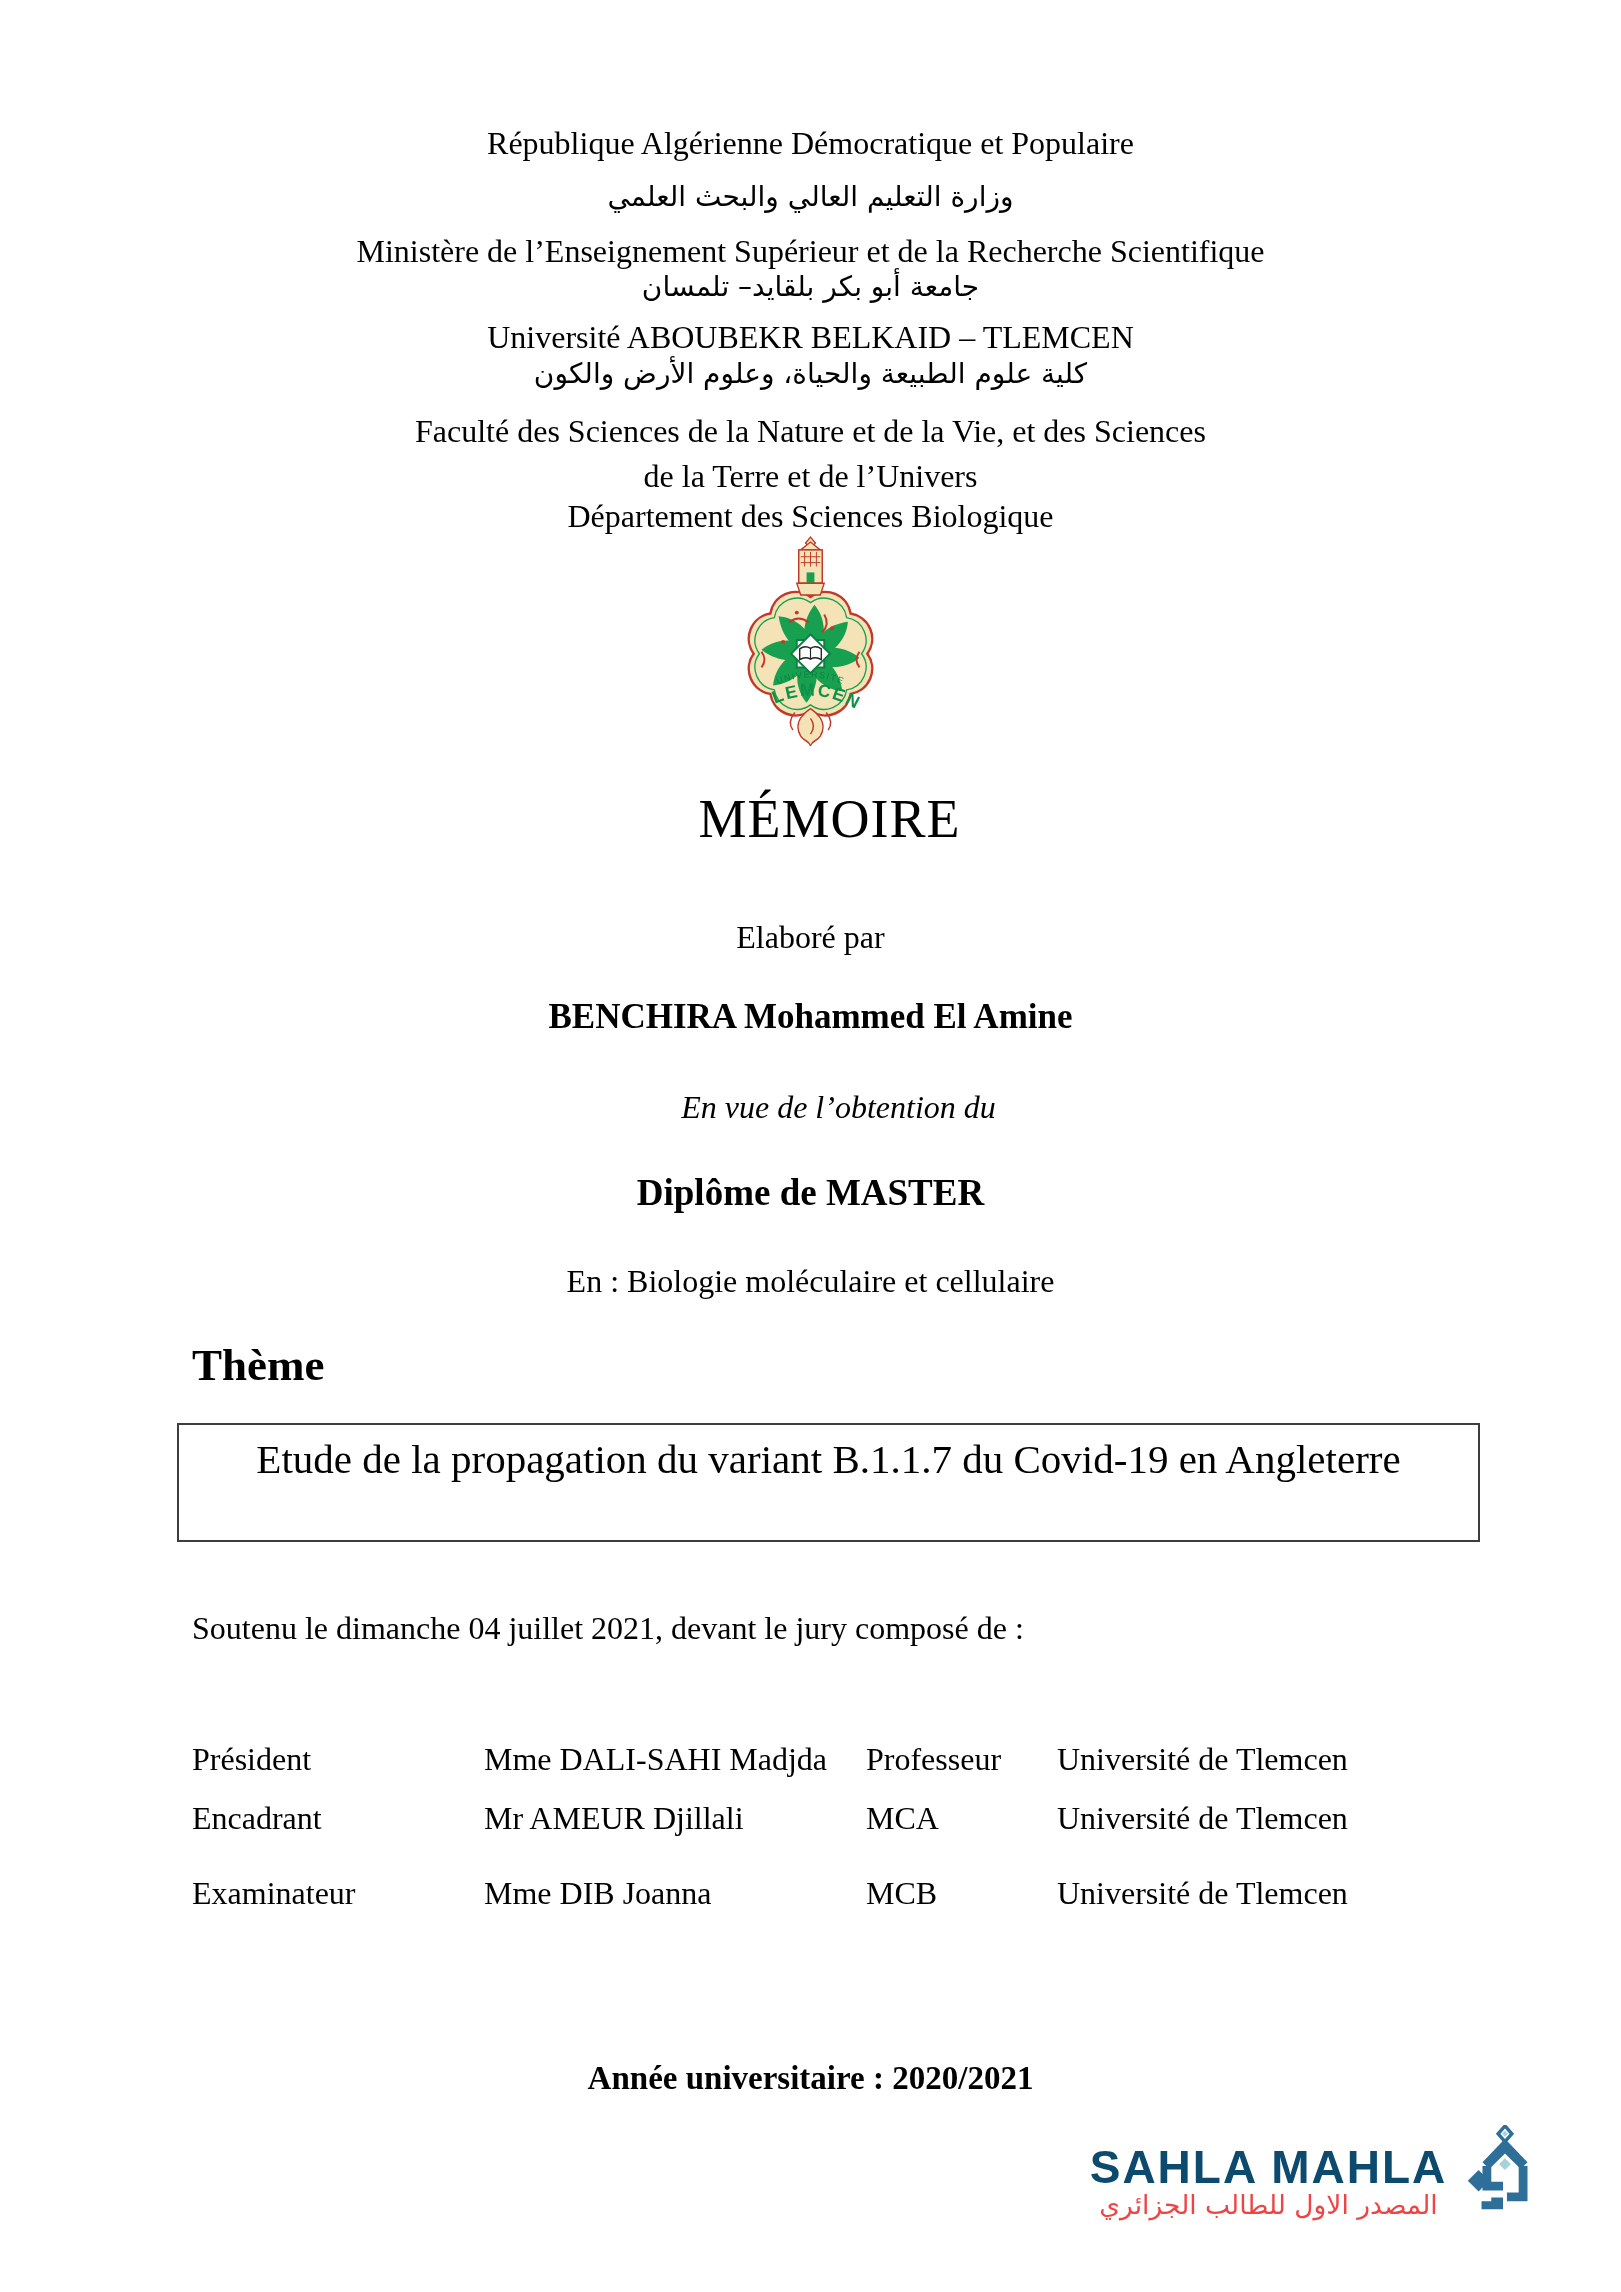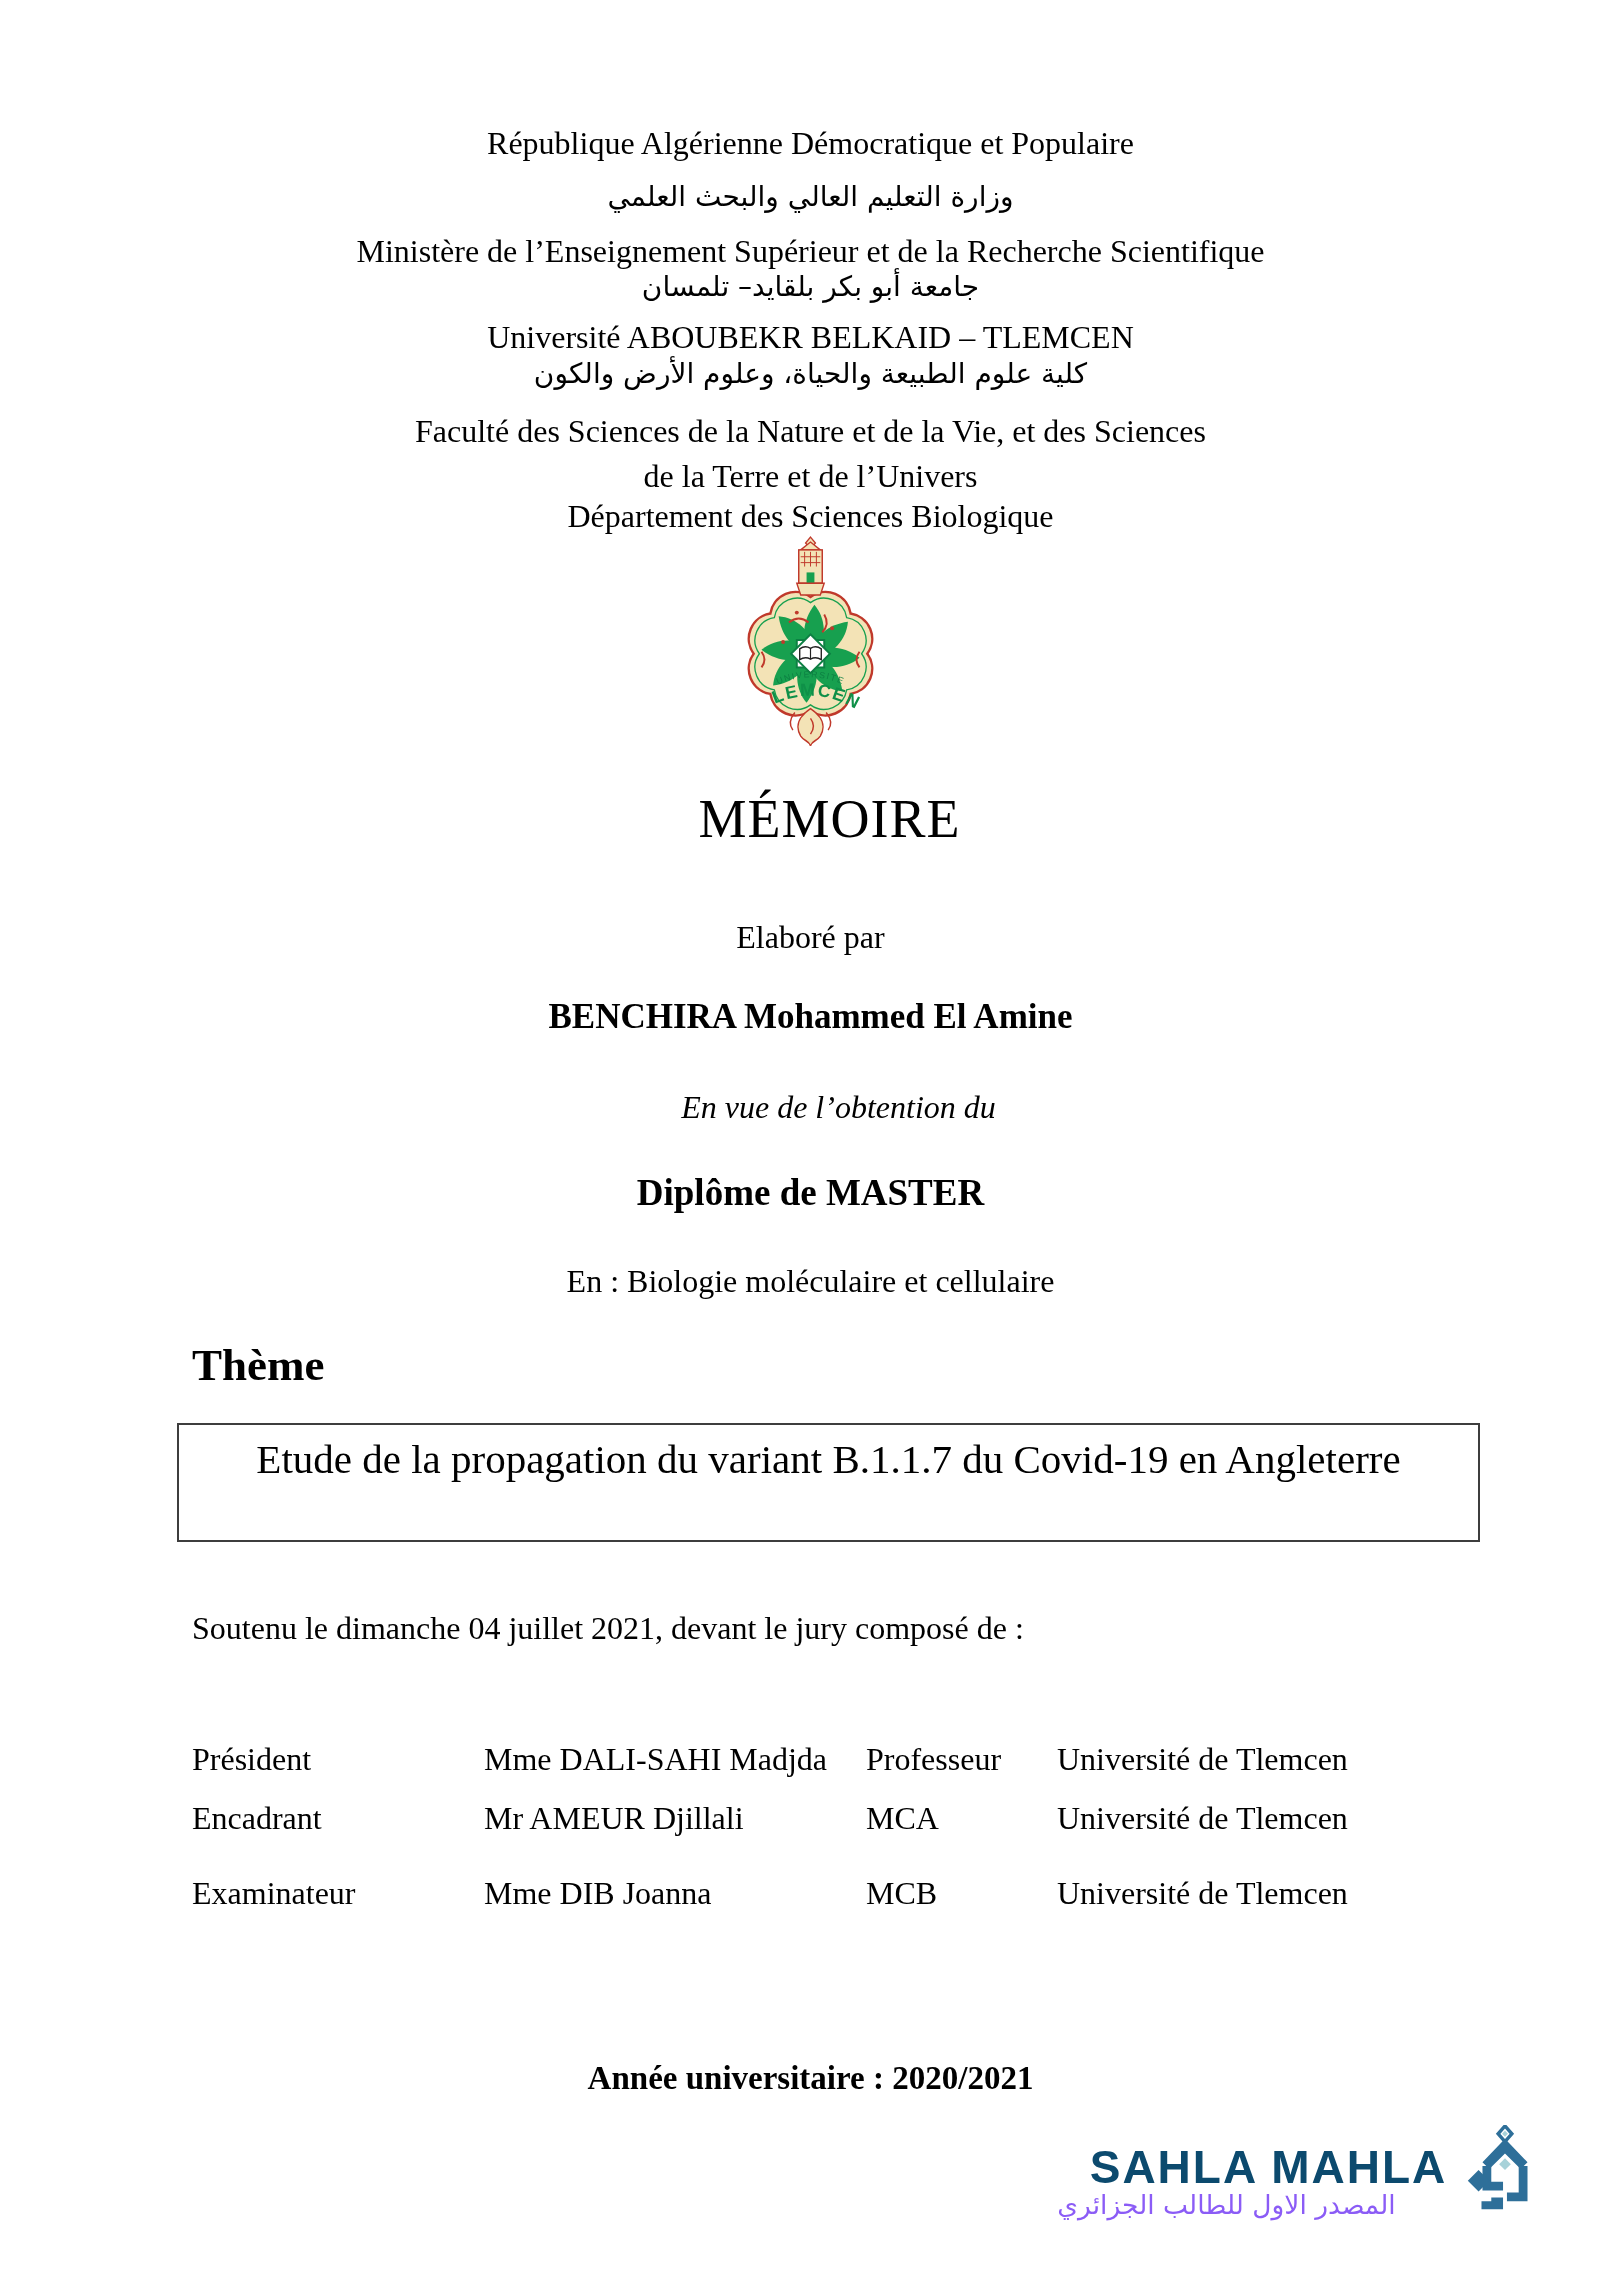--- a/index.html
+++ b/index.html
@@ -28,23 +28,23 @@
   .jcell { position:absolute; top:0; white-space:nowrap; font-size:32px; }
   .jc0 { left:0; }  .jc1 { left:292px; }  .jc2 { left:674px; }  .jc3 { left:865px; }
   .annee { font-size:33px; font-weight:bold; }
   .wm-brand {
     left:1086px; top:2140px; width:365px;
     font-family:"Liberation Sans","DejaVu Sans",sans-serif;
     font-weight:bold; font-size:46px; letter-spacing:2px;
     color:#0c4a6e; white-space:nowrap; text-align:center;
   }
   .wm-tagline {
-    left:1044px; top:2189px; width:365px; text-align:center;
+    left:1086px; top:2189px; width:365px; text-align:center;
     font-family:"DejaVu Sans",sans-serif; direction:rtl;
-    font-size:26.5px; color:#8b5cf6;
+    font-size:26.5px; color:#ef4444;
   }
 </style>
 </head>
 <body>
 
 <div class="page">
 
   <div class="abs ctr fr" style="top:116px;margin-top:8px;">République Algérienne Démocratique et Populaire</div>
   <div class="abs ctr ar" style="top:180px;">وزارة التعليم العالي والبحث العلمي</div>
   <div class="abs ctr fr" style="top:232px;">Ministère de l’Enseignement Supérieur et de la Recherche Scientifique</div>

